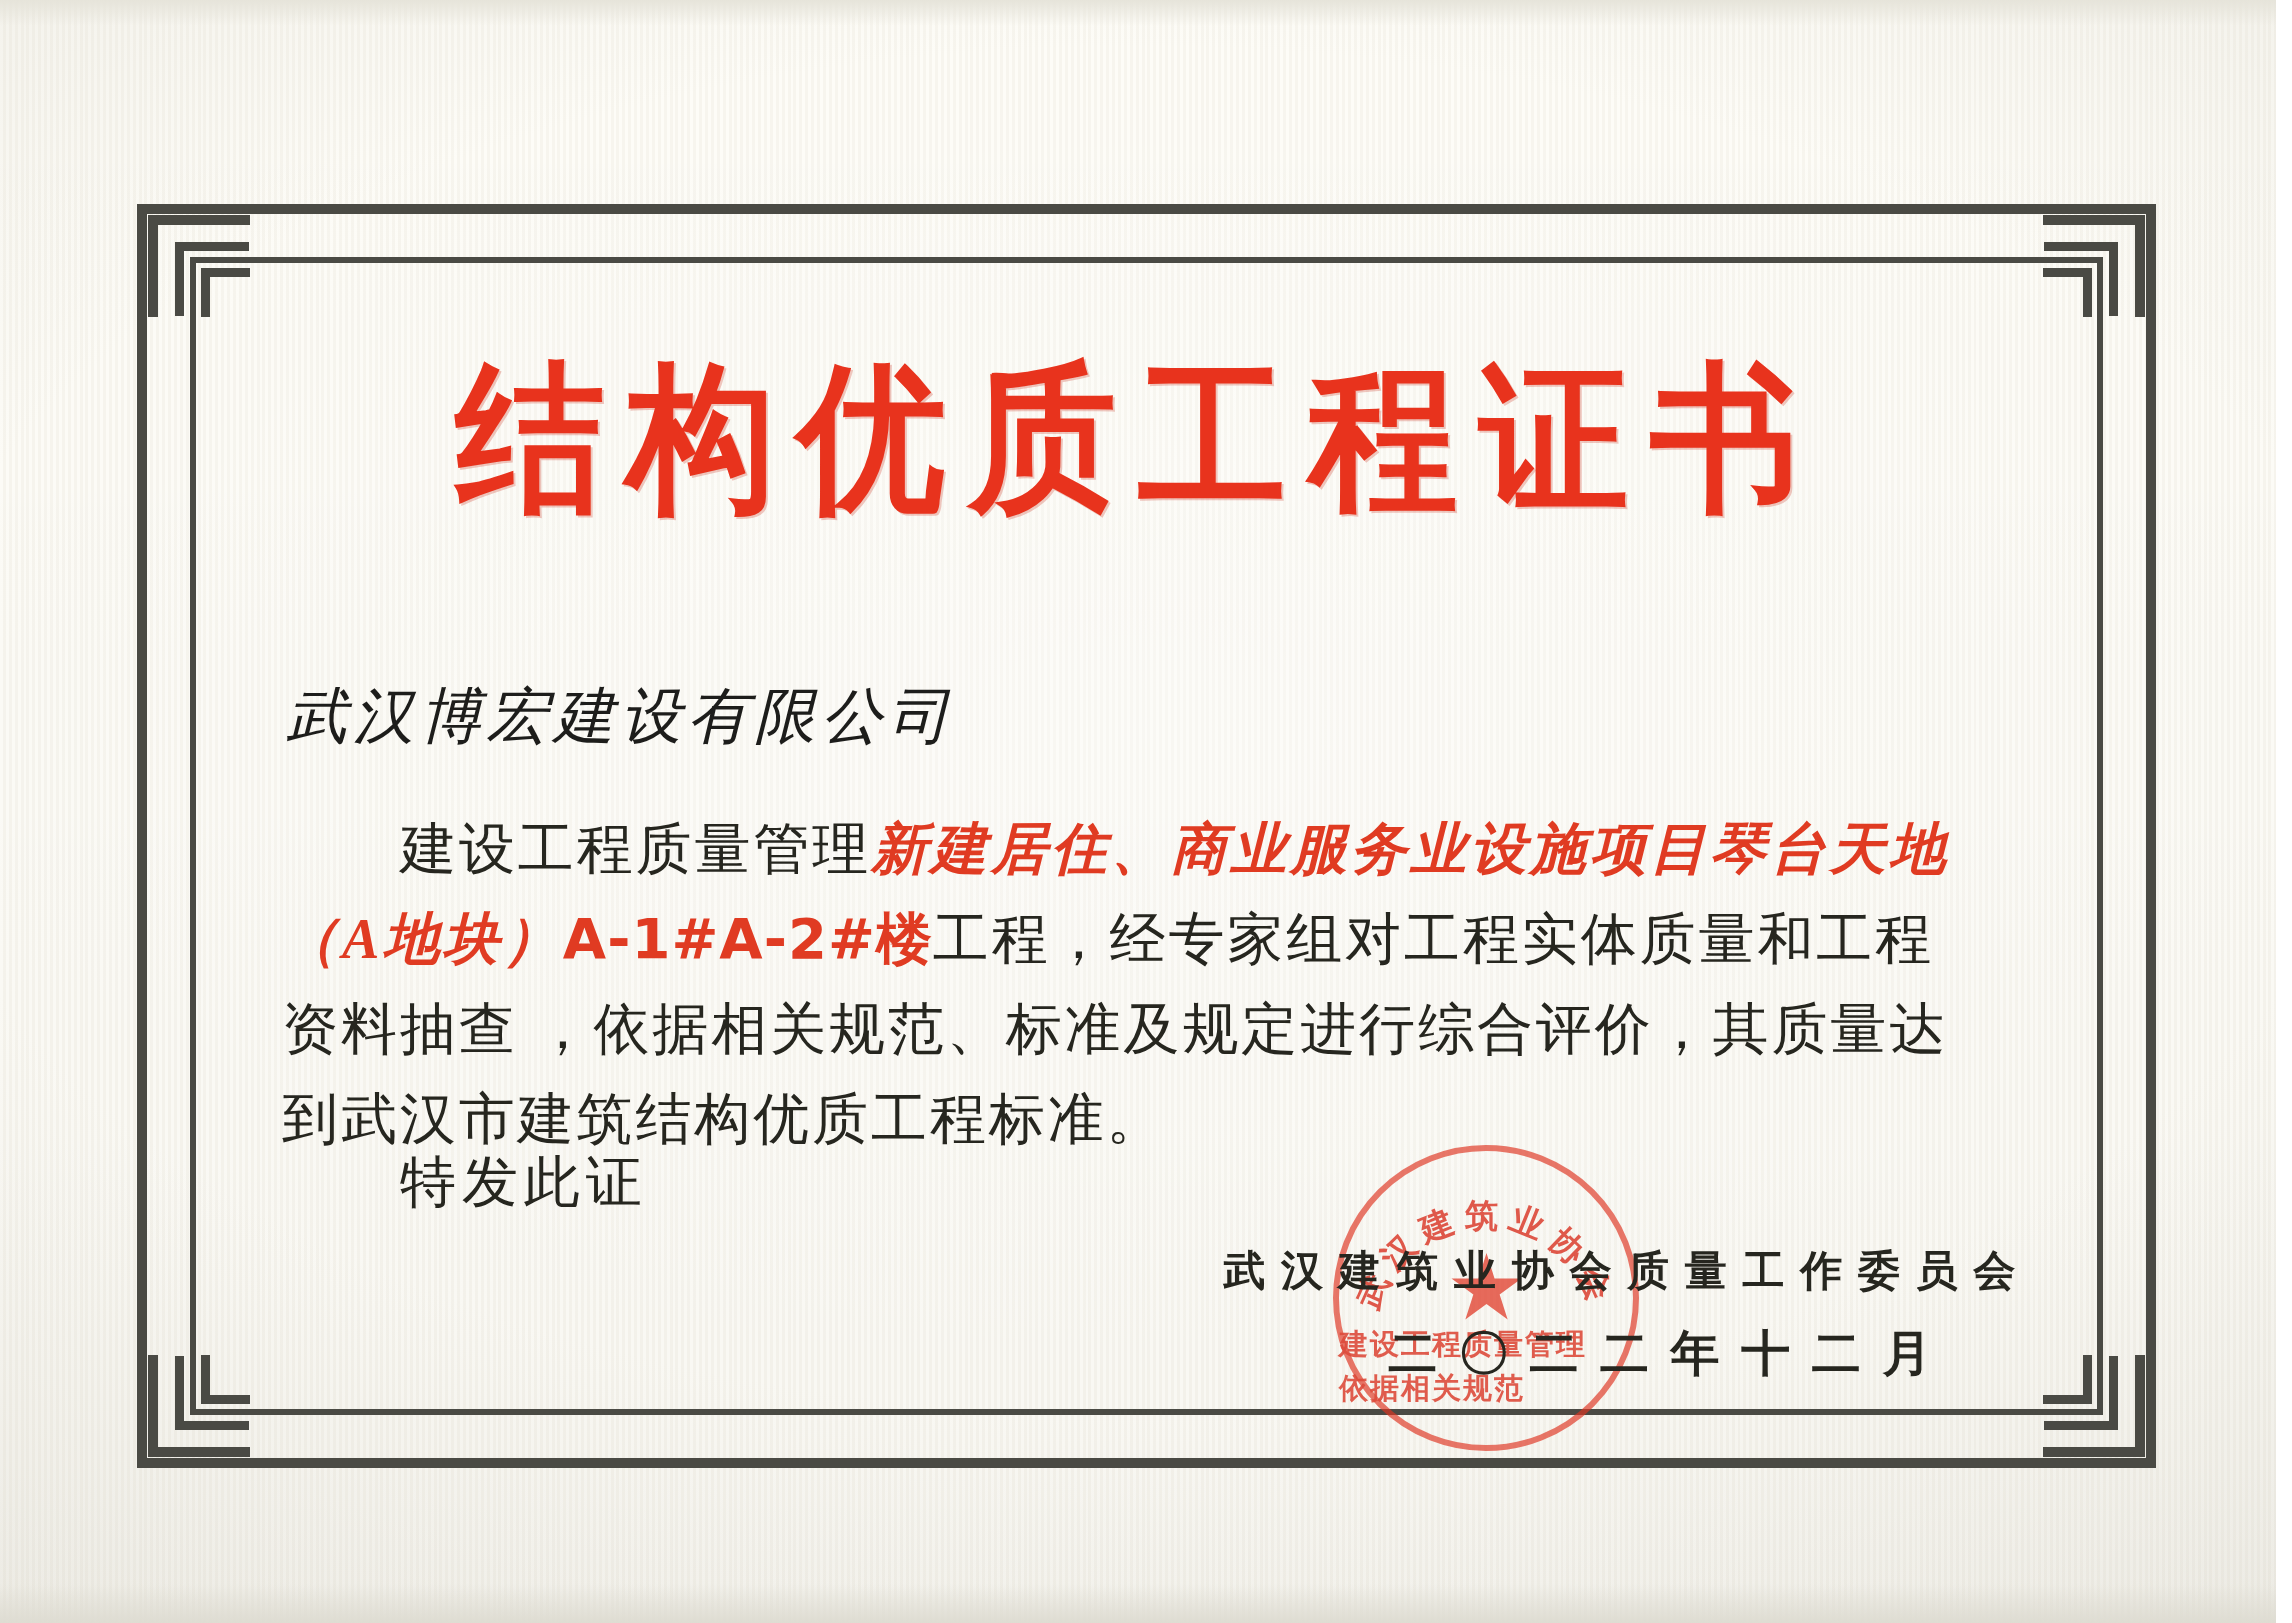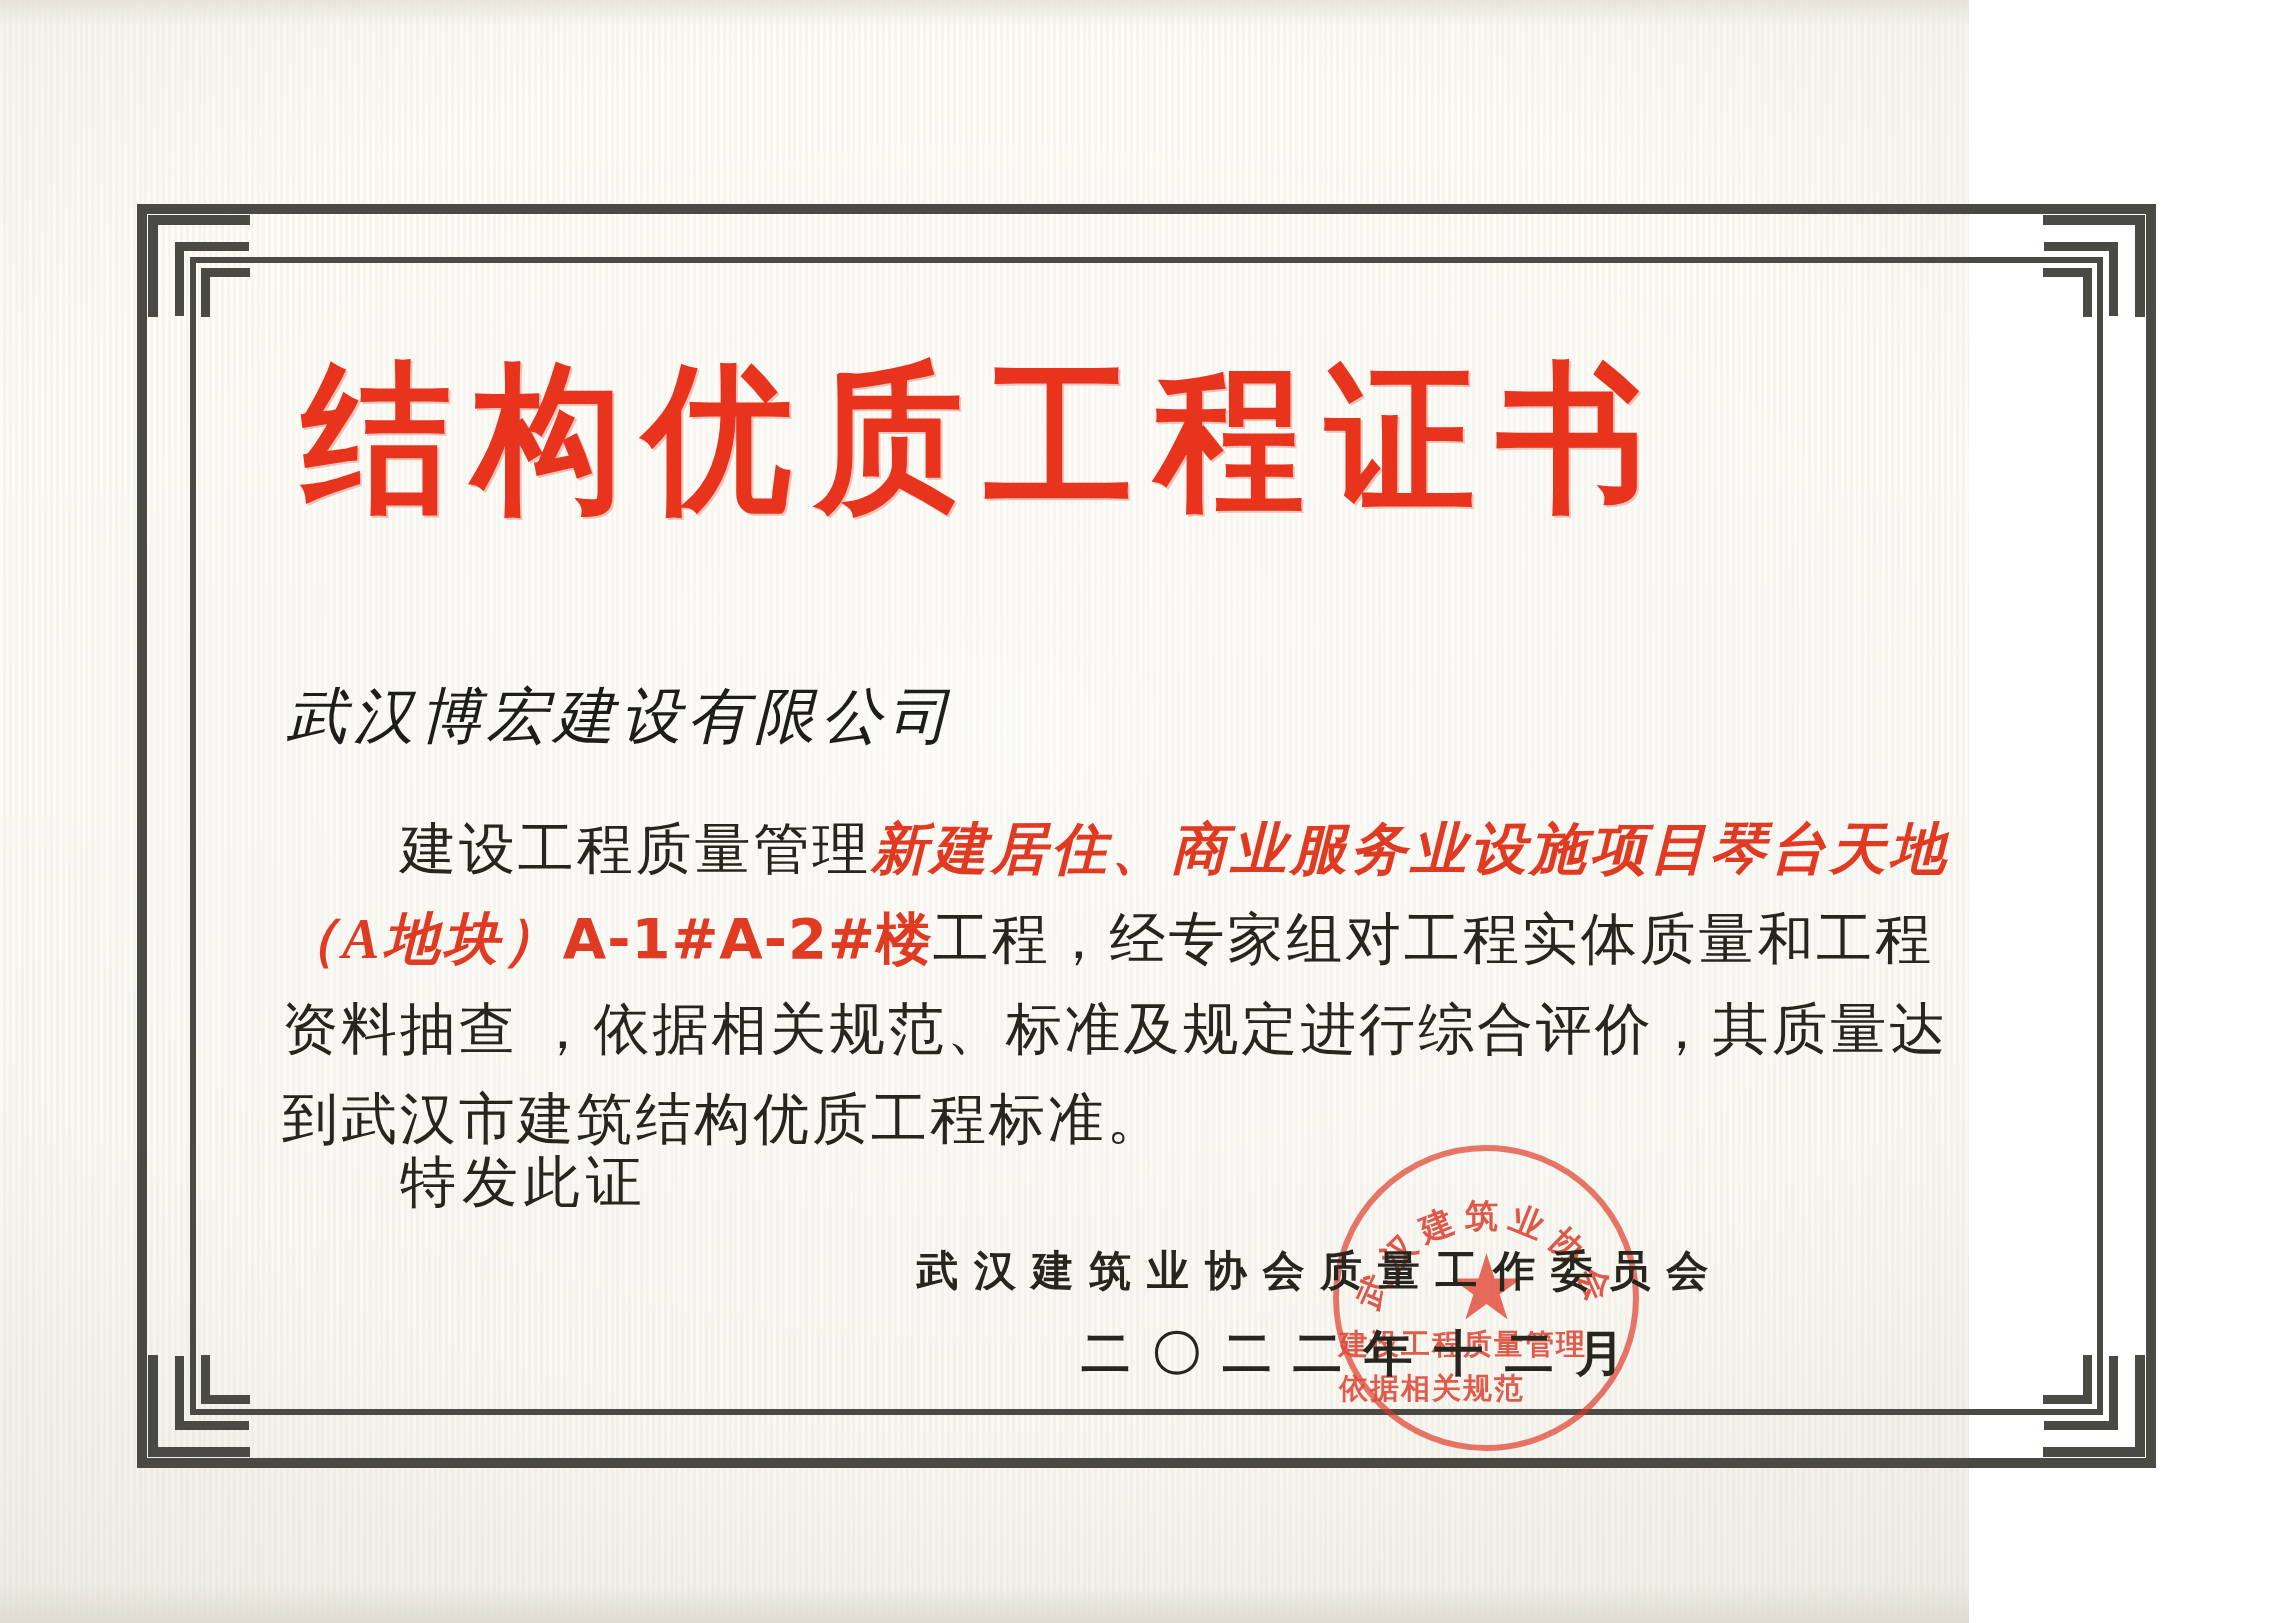--- a/index.html
+++ b/index.html
@@ -10,21 +10,21 @@
   body {
     width: 2293px;
     height: 1623px;
     font-family: "Liberation Serif", "DejaVu Serif", serif;
     overflow: hidden;
   }
 
   
   #certificate {
     position: relative;
-    width: 1969px;
+    width: 2276px;
     height: 1623px;
     background:
       linear-gradient(180deg, rgba(255,255,255,0.0) 0%, rgba(0,0,0,0.02) 100%),
       repeating-linear-gradient(90deg,
         #fdfcf7 0px, #fdfcf7 2.9px,
         #f7f5ee 2.9px, #f7f5ee 5.9px),
       #fbfaf4;
     box-sizing: border-box;
     padding-left: 40px;
   }

